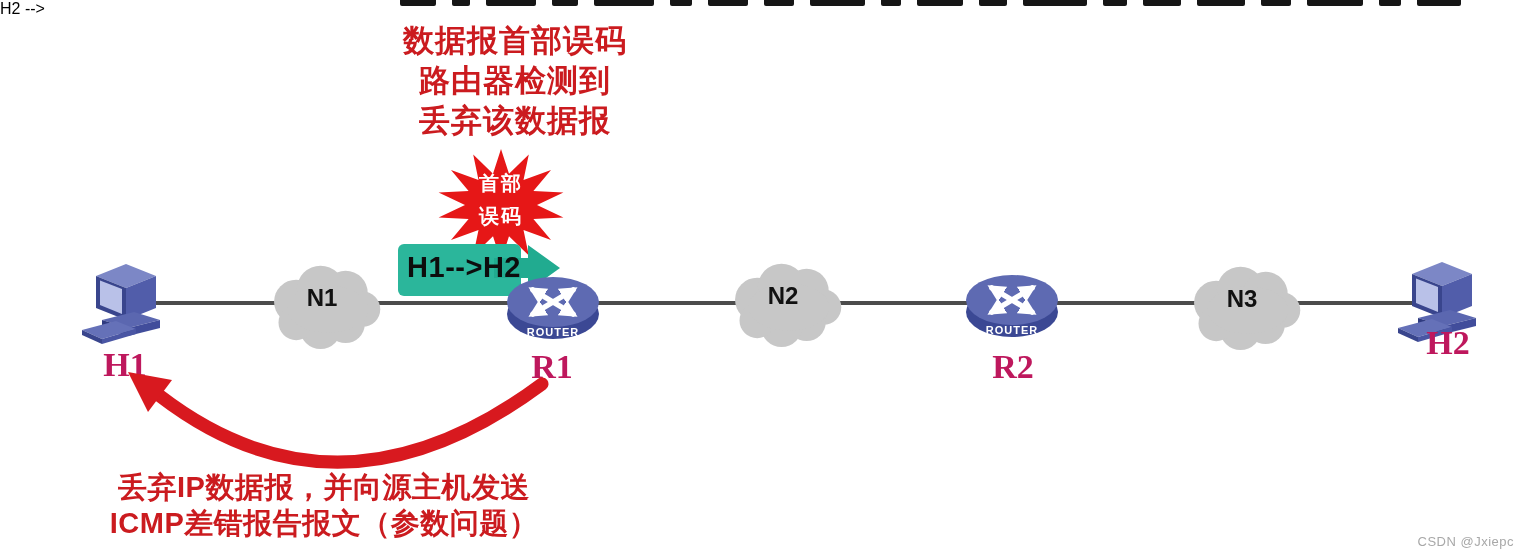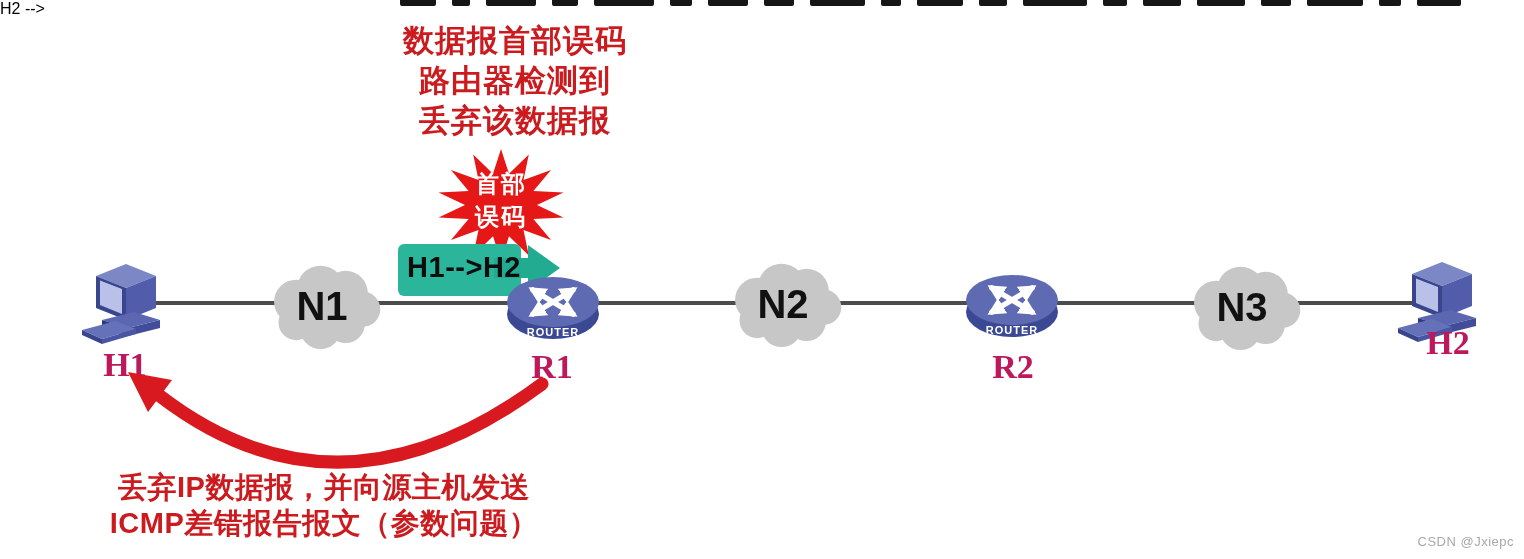--- a/index.html
+++ b/index.html
@@ -10,33 +10,33 @@
   
   .top-crop{position:absolute;left:400px;top:0;height:6px;display:flex;gap:16px;}
   .top-crop span{display:block;height:6px;background:#161616;border-radius:0 0 2px 2px;}
 
   .annotation{color:#cb1b1f;font-weight:bold;text-align:center;}
   .annotation-top{position:absolute;left:365px;top:21px;width:300px;font-size:31px;line-height:40px;letter-spacing:1px;}
   .annotation-bottom{position:absolute;left:78px;top:469px;width:492px;font-size:29px;line-height:36px;letter-spacing:0.5px;}
 
   .burst-wrap{position:absolute;left:434px;top:145px;width:134px;height:120px;}
   .burst-text{position:absolute;left:434px;top:167px;width:134px;text-align:center;
-    color:#ffffff;font-weight:bold;font-size:24px;line-height:33px;letter-spacing:2px;}
+    color:#ffffff;font-weight:bold;font-size:20px;line-height:33px;letter-spacing:2px;}
 
   .packet-svg{position:absolute;left:398px;top:240px;width:170px;height:60px;}
   .packet-label{position:absolute;left:398px;top:251px;width:123px;text-align:right;
     color:#0d0d0d;font-weight:bold;font-size:29px;letter-spacing:0.5px;}
 
   .net-line{position:absolute;left:140px;top:301px;width:1297px;height:4px;background:#4c4c4c;}
 
   .node-icon{position:absolute;}
   .node-label{position:absolute;width:80px;text-align:center;color:#be185d;
     font-weight:bold;font-size:34px;font-family:Liberation Serif, serif;}
   .cloud-label{position:absolute;width:100px;text-align:center;color:#111111;
-    font-weight:bold;font-size:40px;}
+    font-weight:bold;font-size:24px;}
 
   .red-arrow-svg{position:absolute;left:110px;top:358px;width:460px;height:140px;}
 
   .watermark{position:absolute;right:10px;top:534px;font-size:13px;color:#a8a8a8;letter-spacing:0.5px;}
 </style>
 </head>
 <body>
 
 <div class="canvas">
 

